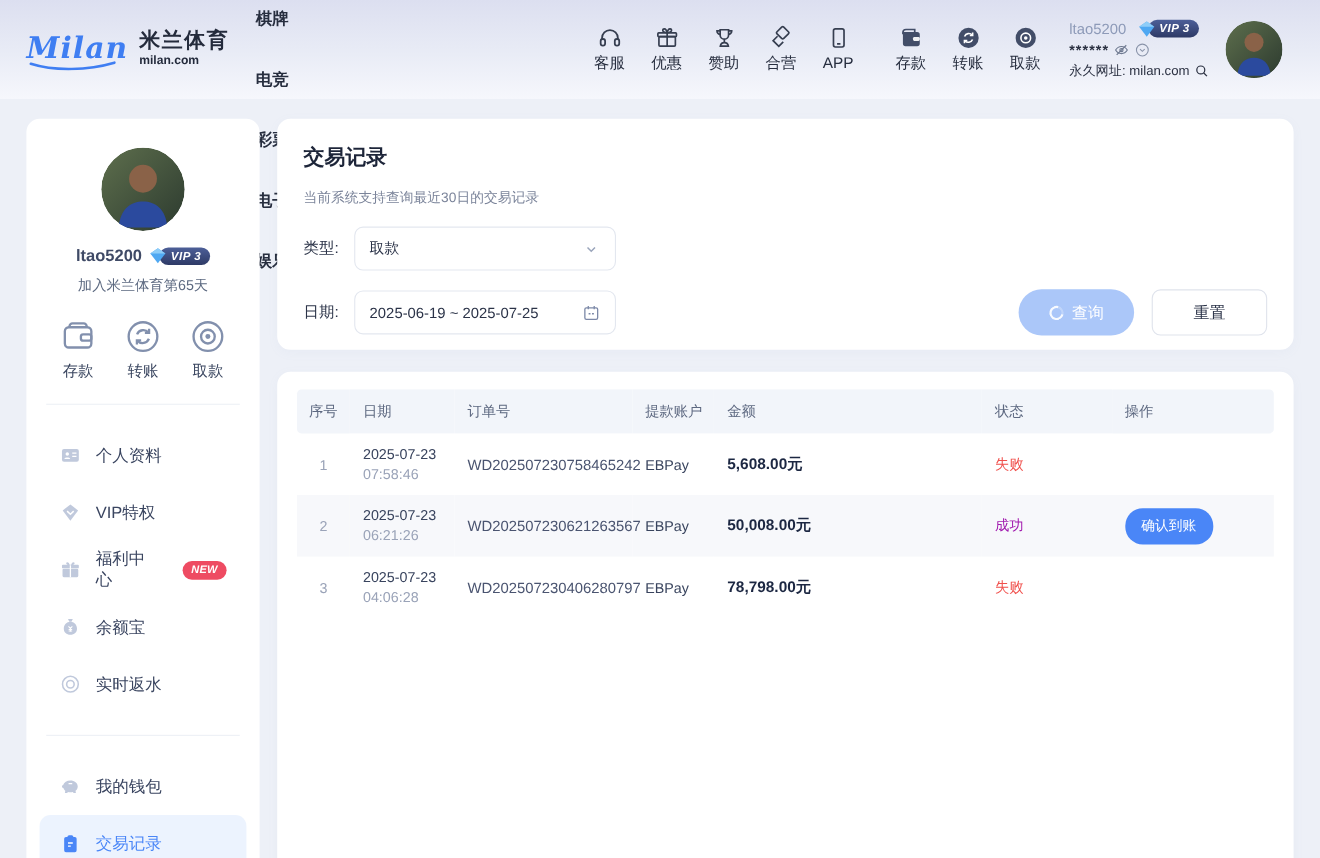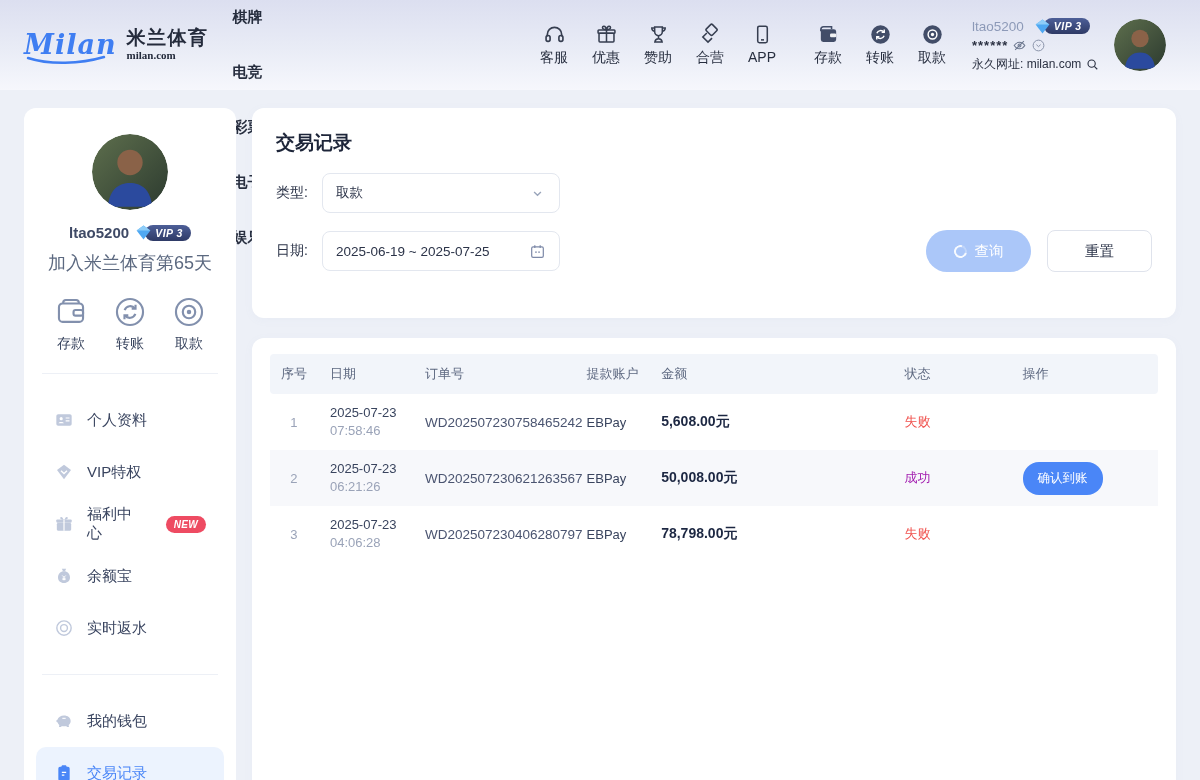--- a/index.html
+++ b/index.html
@@ -16,21 +16,21 @@
   }
   .logo { display:flex; align-items:center; gap:10px; cursor:pointer; }
   .logo-script { position:relative; }
   .logo-script .word {
     font-family:"DejaVu Serif","Liberation Serif",serif;
     font-style:italic; font-weight:bold; font-size:27px; color:#3f7ef2; letter-spacing:1px;
   }
   .logo-script svg { position:absolute; left:2px; bottom:-4px; }
   .logo-txt { display:flex; flex-direction:column; line-height:1.05; }
   .logo-cn { font-size:19px; font-weight:bold; color:#242b3c; letter-spacing:1.5px; }
-  .logo-domain { font-size:11px; font-weight:bold; color:#242b3c; margin-top:2px;font-family:Liberation Serif, serif; }
+  .logo-domain { font-size:11px; font-weight:bold; color:#242b3c; margin-top:2px; }
   .mainnav { display:flex; gap:24px; margin-left:20px;flex-direction:column; }
   .nav-item { font-size:15px; font-weight:600; color:#272e3f; padding:6px 4px; cursor:pointer; white-space:nowrap; }
   .tb-right { margin-left:auto; display:flex; align-items:center; }
   .quick-links, .wallet-links { display:flex; gap:8px; }
   .ql { width:44px; display:flex; flex-direction:column; align-items:center; gap:3px; cursor:pointer; }
   .ql svg { width:23px; height:23px; }
   .ql .ql-label { font-size:14px; color:#272e3f; white-space:nowrap; }
   .wallet-links { margin-left:22px; }
   .user-info { margin-left:18px; width:132px; display:flex; flex-direction:column; gap:3px; }
   .ui-row { display:flex; align-items:center; gap:4px; }
@@ -50,21 +50,21 @@
     color:#fff; font-size:10.5px; font-weight:bold; font-style:italic; letter-spacing:.5px; white-space:nowrap;
   }
   
   .content { display:flex; gap:16px; padding:18px 24px 0; height:690px; overflow:hidden; }
   .card { background:#fff; border-radius:12px; box-shadow:0 2px 10px rgba(140,155,190,.05); }
   
   .sidebar { width:212px; flex:none; background:#fff; border-radius:12px; padding:26px 12px; height:1000px; }
   .avatar-lg { width:76px; height:76px; margin:0 auto; }
   .sb-user { display:flex; align-items:center; justify-content:center; margin-top:14px; }
   .sb-name { font-size:15px; font-weight:600; color:#3f4a66; }
-  .sb-join { text-align:center; font-size:18px; color:#5c6980; margin-top:10px; }
+  .sb-join { text-align:center; font-size:13px; color:#5c6980; margin-top:10px; }
   .sb-quick { display:flex; justify-content:space-between; padding:0 18px; margin-top:20px; }
   .sbq { display:flex; flex-direction:column; align-items:center; gap:6px; cursor:pointer; }
   .sbq svg { width:34px; height:34px; }
   .sbq-label { font-size:14px; color:#39455f; }
   .sb-divider { height:1px; background:#edf0f6; margin:20px 6px; }
   .sb-menu { display:flex; flex-direction:column; }
   .sb-item {
     height:52px; display:flex; align-items:center; gap:13px;
     padding:0 18px; border-radius:10px; cursor:pointer;
     font-size:15px; color:#3a4560;
@@ -406,20 +406,21 @@
         <span>交易记录</span>
       </div>
 
     </nav>
   </aside>
 
   <main class="main">
 
     <section class="card filter-card">
       <h1 class="page-title">交易记录</h1>
+      <p class="page-subtitle">当前系统支持查询最近30日的交易记录</p>
 
       <div class="filter-row">
         <span class="filter-label">类型:</span>
         <div class="select-box">
           <span>取款</span>
           <svg viewBox="0 0 24 24" fill="none" stroke="#9aa5bb" stroke-width="1.9">
               <path d="M7.2 9.8 12 14.6l4.8-4.8"></path>
             </svg>
         </div>
       </div>

